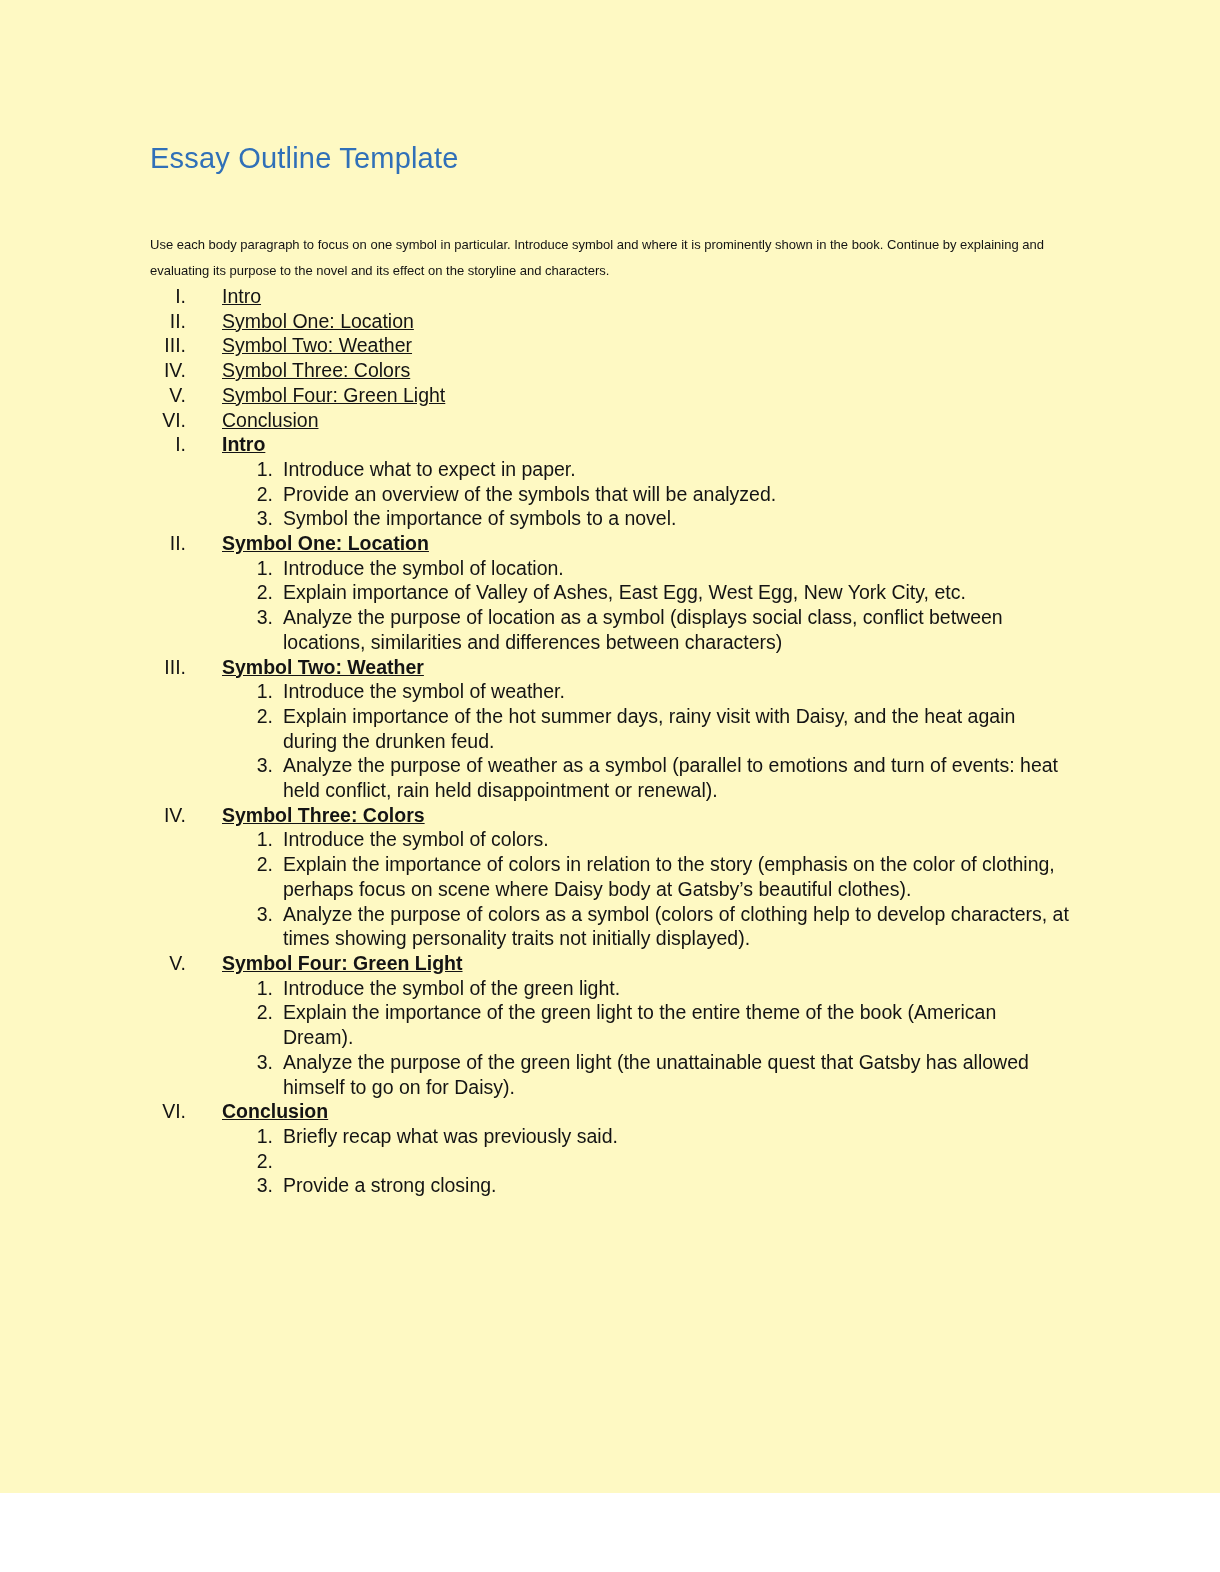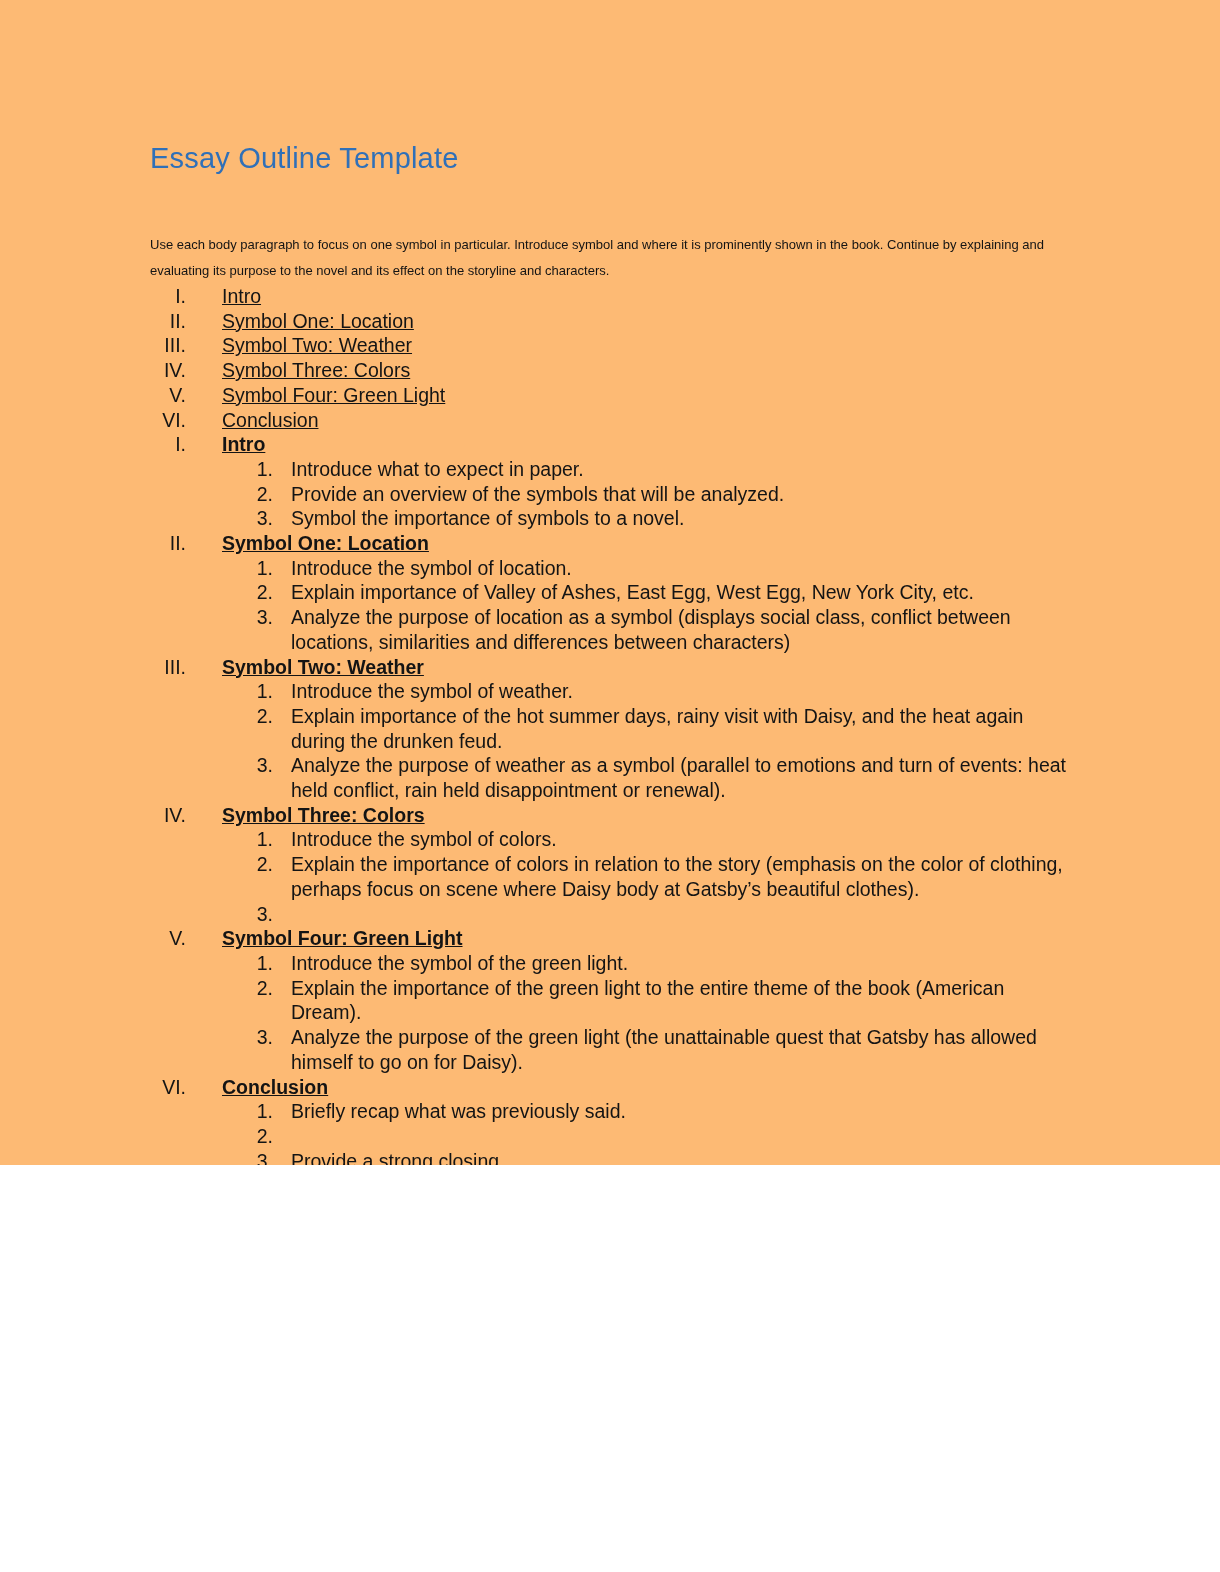--- a/index.html
+++ b/index.html
@@ -1,22 +1,22 @@
 <!DOCTYPE html>
 <html><head>
 <meta charset="utf-8">
 <style>
   :root { --accent: #3070B8; --ink: #141414; }
   * { box-sizing: border-box; }
   html, body { margin: 0; padding: 0; background: #ffffff; }
   .doc {
     position: relative;
     width: 1220px;
-    height: 1165px;
-    background: #fdba74;
+    height: 1493px;
+    background: #fef9c3;
     font-family: "Liberation Sans", sans-serif;
     color: var(--ink);
     overflow: hidden;
   }
   .content {
     position: absolute;
     left: 150px;
     top: 141px;
     width: 920px;
   }
@@ -48,21 +48,21 @@
     white-space: nowrap;
   }
   .l1text { margin-left: 36px; flex: 1; text-decoration: underline; }
   .bold { font-weight: 700; }
   .subnum {
     flex: none;
     width: 123px;
     text-align: right;
     white-space: nowrap;
   }
-  .subtext { margin-left: 18px; flex: 1; }
+  .subtext { margin-left: 10px; flex: 1; }
 </style>
 </head>
 <body>
 
 <div class="doc">
   <div class="content">
 
     <h1 class="title">Essay Outline Template</h1>
 
     <p class="intro">Use each body paragraph to focus on one symbol in particular. Introduce symbol and where it is prominently shown in the book. Continue by explaining and evaluating its purpose to the novel and its effect on the storyline and characters.</p>
@@ -154,20 +154,21 @@
       <div class="row">
         <span class="subnum">1.</span>
         <span class="subtext">Introduce the symbol of colors.</span>
       </div>
       <div class="row">
         <span class="subnum">2.</span>
         <span class="subtext">Explain the importance of colors in relation to the story (emphasis on the color of clothing, perhaps focus on scene where Daisy body at Gatsby’s beautiful clothes).</span>
       </div>
       <div class="row">
         <span class="subnum">3.</span>
+        <span class="subtext">Analyze the purpose of colors as a symbol (colors of clothing help to develop characters, at times showing personality traits not initially displayed).</span>
       </div>
 
       <div class="row">
         <span class="roman">V.</span>
         <span class="l1text bold">Symbol Four: Green Light</span>
       </div>
       <div class="row">
         <span class="subnum">1.</span>
         <span class="subtext">Introduce the symbol of the green light.</span>
       </div>

